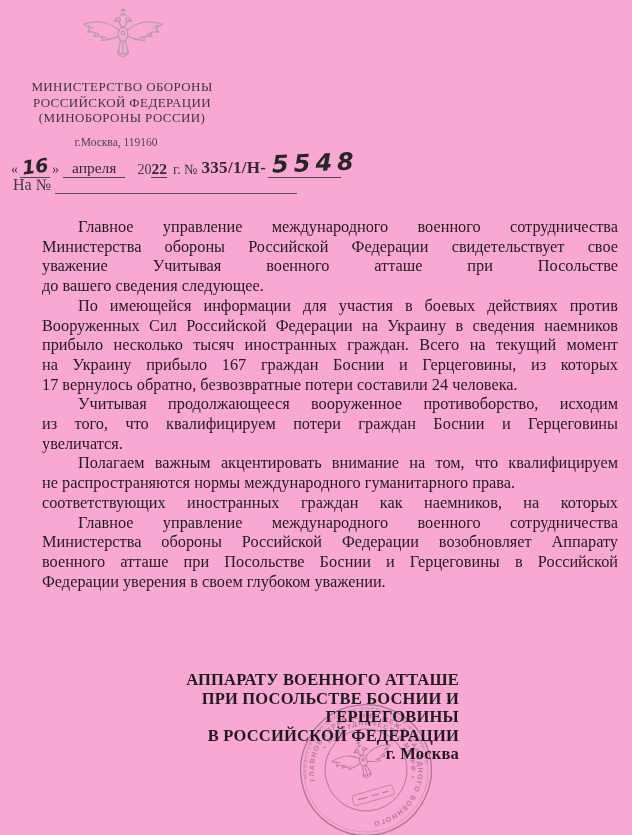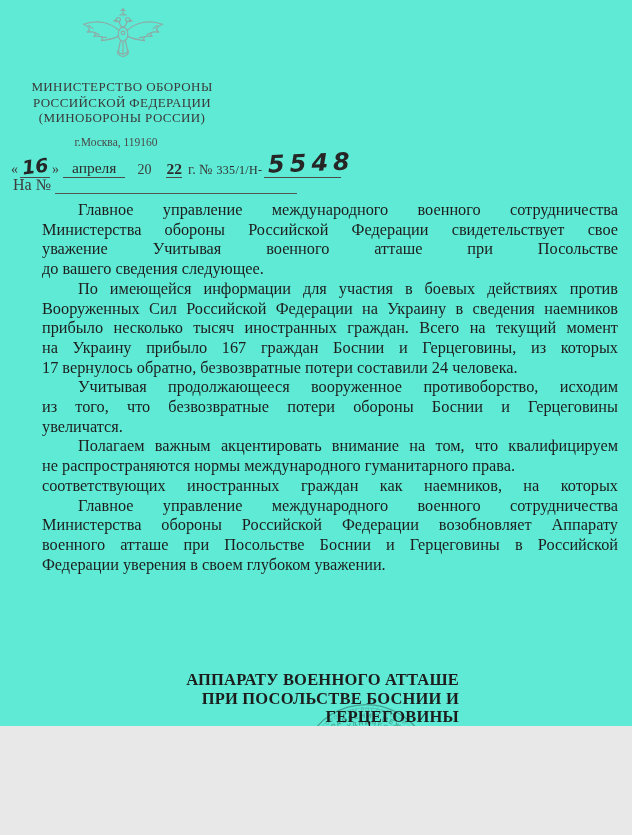--- a/index.html
+++ b/index.html
@@ -1,48 +1,48 @@
 <!DOCTYPE html>
 <html><head>
 <meta charset="utf-8">
 <style>
   html,body{margin:0;padding:0;background:#e8e8e8;}
   .page{
     position:relative;
-    width:632px;height:726px;
-    background:#5eead4;
+    width:632px;height:835px;
+    background:#f9a8d4;
     overflow:hidden;
     font-family:"Liberation Serif", serif;
     color:#222;
   }
   
   .emblem{position:absolute;left:80px;top:7px;opacity:.78;filter:blur(.2px);}
   .ministry{position:absolute;left:22px;top:79px;width:200px;text-align:center;
     font-size:13px;line-height:15.6px;letter-spacing:.4px;color:#3a3a3a;}
   .address{position:absolute;left:16px;top:136px;width:200px;text-align:center;
     font-size:11.5px;color:#4a4a4a;}
   
   .refrow{position:absolute;left:11px;top:146px;width:330px;height:32px;
     display:flex;align-items:flex-end;font-size:14px;color:#3d3d3d;white-space:nowrap;}
   .blank{display:inline-block;border-bottom:1.4px solid #4a4a4a;text-align:center;}
   .hand{font-family:"DejaVu Sans", sans-serif;font-style:italic;color:#262626;}
   .day-blank{min-width:26px;padding:0 2px;margin:0 2px;}
   .day-blank .hand{display:inline-block;font-size:19px;font-weight:bold;transform:rotate(-7deg);}
   .month-blank{padding:0 9px;margin:0 6px 0 4px;font-weight:normal;font-size:15.5px;color:#2d2d2d;}
   .yr{margin-left:6px;}
-  .yr b{border-bottom:1.4px solid #4a4a4a;font-size:15.5px;color:#2d2d2d;margin-left:15px;}
+  .yr b{border-bottom:1.4px solid #4a4a4a;font-size:15.5px;color:#2d2d2d;}
   .numlabel{margin:0 4px 0 6px;}
-  .numtyped{font-weight:normal;font-size:12px;color:#2d2d2d;letter-spacing:.3px;text-align:center;}
+  .numtyped{font-weight:bold;font-size:17px;color:#2d2d2d;letter-spacing:.3px;text-align:center;}
   .num-blank{min-width:58px;padding:0 4px;margin-left:2px;}
   .num-blank .hand{display:inline-block;font-size:24px;font-weight:bold;letter-spacing:5px;transform:rotate(-2deg);}
   .replyrow{position:absolute;left:13px;top:176px;font-size:16px;color:#3d3d3d;
     display:flex;align-items:flex-end;}
   .reply-line{display:inline-block;width:242px;border-bottom:1.2px solid #555;height:15px;margin-left:4px;}
   
-  .body-text{position:absolute;left:42px;top:200px;width:576px;
+  .body-text{position:absolute;left:42px;top:217px;width:576px;
     font-size:16.3px;line-height:19.7px;color:#1d1d1d;}
   .ln{text-align:justify;text-align-last:justify;white-space:nowrap;}
   .ln.first{text-indent:36px;}
   .ln.last{text-align-last:left;white-space:normal;}
   
   .recipient{position:absolute;left:85px;top:671px;width:374px;text-align:right;
     font-weight:bold;font-size:16.5px;line-height:18.6px;color:#1c1c1c;letter-spacing:.2px;}
   
   .stamp{position:absolute;left:299px;top:703px;opacity:.82;mix-blend-mode:multiply;filter:blur(.25px);}
 </style>
@@ -117,21 +117,21 @@
     </div>
     <div class="para">
       <div class="ln first">По имеющейся информации для участия в боевых действиях против</div>
       <div class="ln">Вооруженных Сил Российской Федерации на Украину в сведения наемников</div>
       <div class="ln">прибыло несколько тысяч иностранных граждан. Всего на текущий момент</div>
       <div class="ln">на Украину прибыло 167 граждан Боснии и Герцеговины, из которых</div>
       <div class="ln last">17 вернулось обратно, безвозвратные потери составили 24 человека.</div>
     </div>
     <div class="para">
       <div class="ln first">Учитывая продолжающееся вооруженное противоборство, исходим</div>
-      <div class="ln">из того, что безвозвратные потери обороны Боснии и Герцеговины</div>
+      <div class="ln">из того, что квалифицируем потери граждан Боснии и Герцеговины</div>
       <div class="ln last">увеличатся.</div>
     </div>
     <div class="para">
       <div class="ln first">Полагаем важным акцентировать внимание на том, что квалифицируем</div>
       <div class="ln last">не распространяются нормы международного гуманитарного права.</div>
       <div class="ln">соответствующих иностранных граждан как наемников, на которых</div>
     </div>
     <div class="para">
       <div class="ln first">Главное управление международного военного сотрудничества</div>
       <div class="ln">Министерства обороны Российской Федерации возобновляет Аппарату</div>

